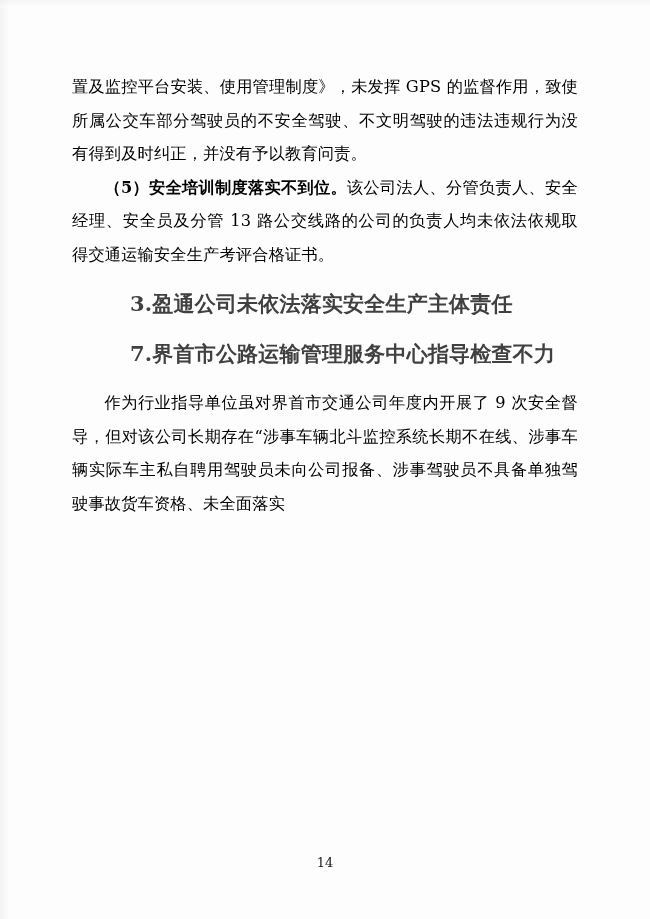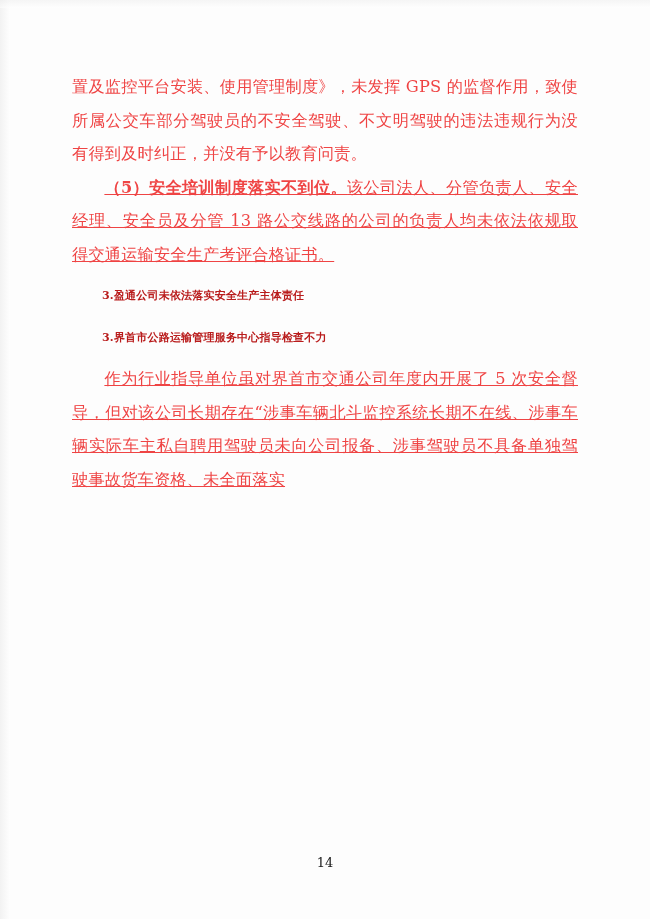--- a/index.html
+++ b/index.html
@@ -30,35 +30,34 @@
     top: 70px;
     width: 506px;
   }
   .para {
     font-size: 16.2px;
     line-height: 33.5px;
     letter-spacing: 0.2px;
     text-align: justify;
     text-justify: inter-character;
     margin: 0 0 0 0;
-    color: #ef4444;
+    color: #000000;
     font-family: "DejaVu Serif", "Liberation Serif", serif;
   }
   .para.indent {
     text-indent: 2em;
-    text-decoration: underline;
   }
   .heading {
-    font-size: 11px;
+    font-size: 21px;
     line-height: 33.5px;
     letter-spacing: 0.2px;
     text-indent: 2em;
     font-weight: bold;
-    margin: 8px;
-    color: #b91c1c;
+    margin: 16px;
+    color: #404040;
     font-family: "DejaVu Serif", "Liberation Serif", serif;
   }
   .bold-lead {
     font-weight: bold;
   }
   .page-number {
     position: absolute;
     left: 0;
     width: 650px;
     top: 855px;
@@ -96,20 +95,20 @@
   <div class="content">
 
     <p class="para">置及监控平台安装、使用管理制度》，未发挥 GPS 的监督作用，致使所属公交车部分驾驶员的不安全驾驶、不文明驾驶的违法违规行为没有得到及时纠正，并没有予以教育问责。</p>
 
     <p class="para indent"><span class="bold-lead">（5）安全培训制度落实不到位。</span><span>该公司法人、分管负责人、安全经理、安全员及分管 13 路公交线路的公司的负责人均未依法依规取得交通运输安全生产考评合格证书。</span></p>
 
 
     <p class="heading">3.盈通公司未依法落实安全生产主体责任</p>
 
 
-    <p class="heading">3.界首市公路运输管理服务中心指导检查不力</p>
+    <p class="heading">7.界首市公路运输管理服务中心指导检查不力</p>
 
-    <p class="para indent">作为行业指导单位虽对界首市交通公司年度内开展了 5 次安全督导，但对该公司长期存在“涉事车辆北斗监控系统长期不在线、涉事车辆实际车主私自聘用驾驶员未向公司报备、涉事驾驶员不具备单独驾驶事故货车资格、未全面落实</p>
+    <p class="para indent">作为行业指导单位虽对界首市交通公司年度内开展了 9 次安全督导，但对该公司长期存在“涉事车辆北斗监控系统长期不在线、涉事车辆实际车主私自聘用驾驶员未向公司报备、涉事驾驶员不具备单独驾驶事故货车资格、未全面落实</p>
 
   </div>
 
   <div class="page-number">14</div>
 </div>
 
 </body></html>

